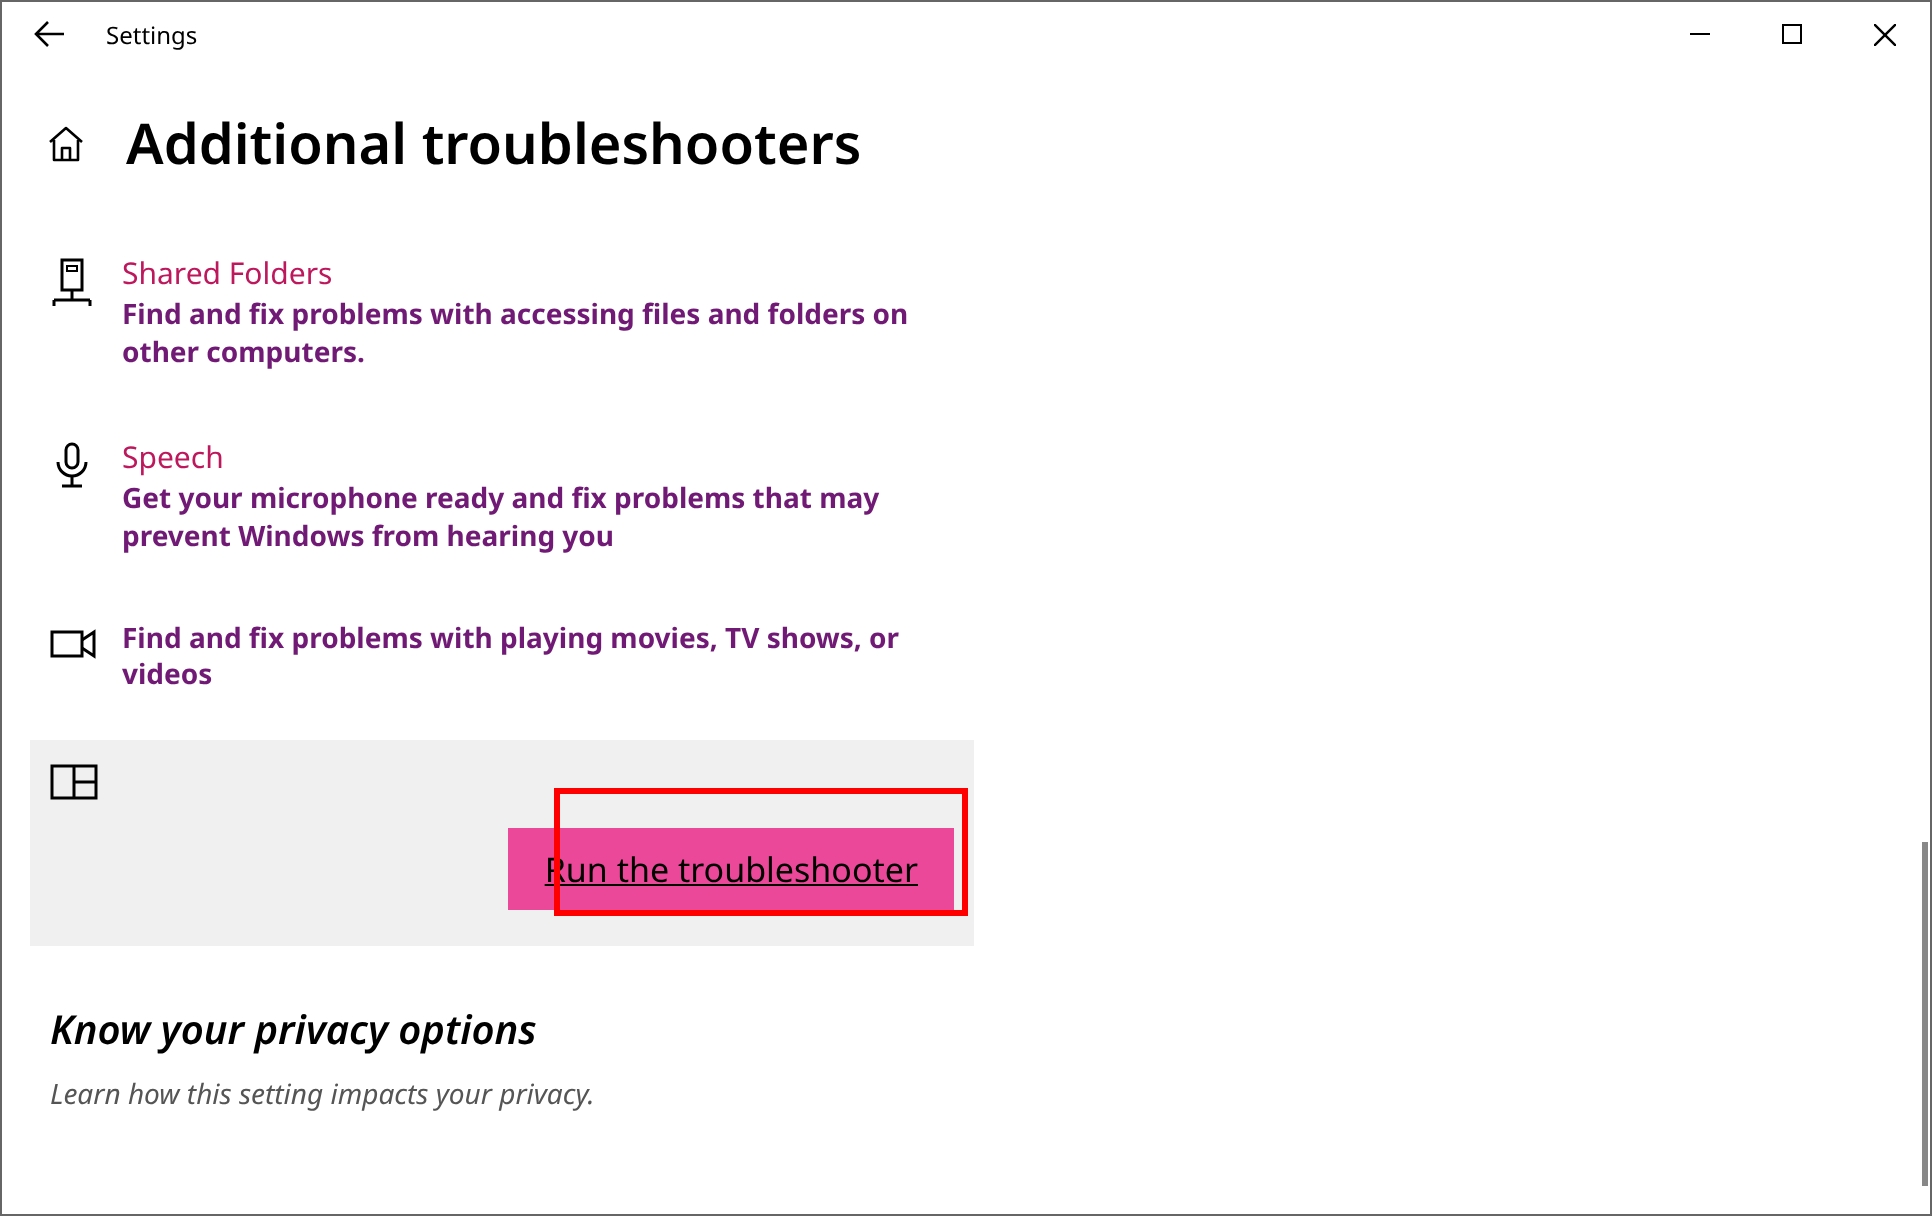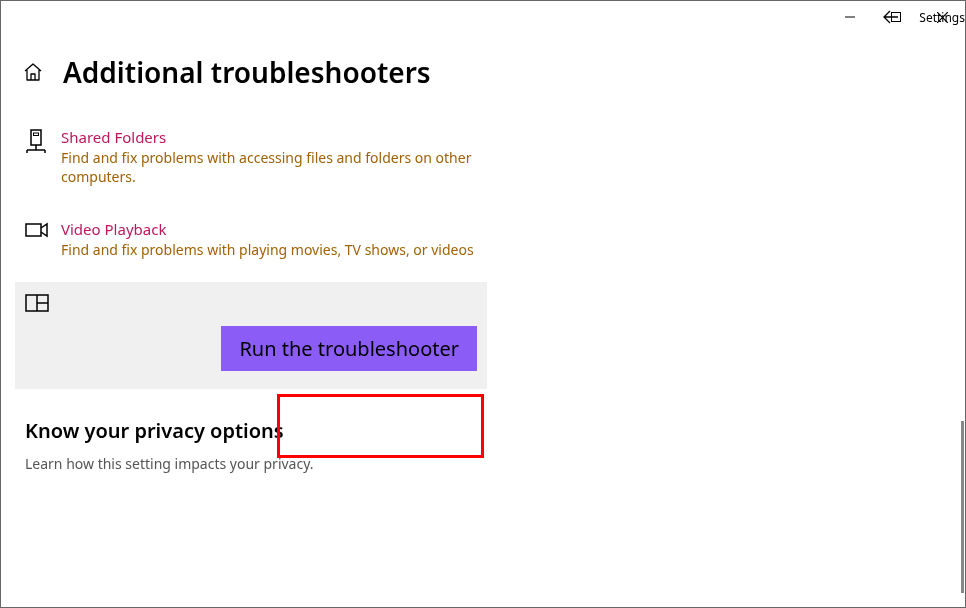--- a/index.html
+++ b/index.html
@@ -16,21 +16,20 @@
     height: 608px;
     border: 1px solid #666;
     position: relative;
     background: #fff;
   }
   .titlebar {
     height: 32px;
     display: flex;
     align-items: center;
     padding-left: 8px;
-    justify-content: flex-end;
   }
   .back-btn {
     width: 32px;
     height: 32px;
     display: flex;
     align-items: center;
     justify-content: center;
     cursor: pointer;
   }
   .titlebar-title {
@@ -93,50 +92,53 @@
   .ts-body {
     flex: 1;
   }
   .ts-title {
     font-size: 15px;
     color: #be185d;
     margin-bottom: 2px;
   }
   .ts-desc {
     font-size: 14px;
-    color: #a16207;
+    color: #701a75;
     line-height: 1.35;
+    font-weight: bold;
   }
   .ts-expanded {
     padding: 14px 10px 18px 10px;
     display: flex;
     justify-content: flex-end;
   }
   .ts-item + .ts-item { margin-top: 10px; }
   .run-btn {
-    background: #8b5cf6;
+    background: #ec4899;
     border: none;
-    font-size: 20px;
+    font-size: 17px;
     font-family: inherit;
     padding: 9px 18px;
     cursor: pointer;
     color: #000;
+    text-decoration: underline;
   }
   .highlight-box {
     position: absolute;
     border: 3px solid #ff0000;
     left: 276px;
     top: 393px;
     width: 207px;
     height: 64px;
     pointer-events: none;
   }
   .privacy {
     margin-left: 24px;
     margin-top: 28px;
+    font-style: italic;
   }
   .privacy-title {
     font-size: 20px;
     font-weight: 600;
     color: #000;
     margin-bottom: 10px;
   }
   .privacy-desc {
     font-size: 14px;
     color: #555;
@@ -206,30 +208,43 @@
             <line x1="2" y1="21" x2="2" y2="24" stroke="#000" stroke-width="1.5"></line>
             <line x1="20" y1="21" x2="20" y2="24" stroke="#000" stroke-width="1.5"></line>
           </svg>
         </div>
         <div class="ts-body">
           <div class="ts-title">Shared Folders</div>
           <div class="ts-desc">Find and fix problems with accessing files and folders on other computers.</div>
         </div>
       </div>
 
+      <div class="ts-item">
+        <div class="ts-icon">
+          <svg width="22" height="26" viewBox="0 0 22 26">
+            <rect x="8" y="1" width="6" height="12" rx="3" stroke="#000" stroke-width="1.5" fill="none"></rect>
+            <path d="M4 10 A7 7 0 0 0 18 10" stroke="#000" stroke-width="1.5" fill="none"></path>
+            <line x1="11" y1="17" x2="11" y2="22" stroke="#000" stroke-width="1.5"></line>
+            <line x1="6" y1="22" x2="16" y2="22" stroke="#000" stroke-width="1.5"></line>
+          </svg>
+        </div>
+        <div class="ts-body">
+          <div class="ts-title">Speech</div>
+          <div class="ts-desc">Get your microphone ready and fix problems that may prevent Windows from hearing you</div>
+        </div>
+      </div>
 
       <div class="ts-item">
         <div class="ts-icon">
           <svg width="24" height="18" viewBox="0 0 24 18">
             <rect x="1" y="3" width="15" height="12" stroke="#000" stroke-width="1.5" fill="none"></rect>
             <path d="M16 7 L22 3 L22 15 L16 11" stroke="#000" stroke-width="1.5" fill="none"></path>
           </svg>
         </div>
         <div class="ts-body">
-          <div class="ts-title">Video Playback</div>
           <div class="ts-desc">Find and fix problems with playing movies, TV shows, or videos</div>
         </div>
       </div>
 
       <div class="ts-item selected" style="margin-top:10px; padding-bottom:0;">
         <div class="ts-icon">
           <svg width="24" height="18" viewBox="0 0 24 18">
             <rect x="1" y="1" width="22" height="16" stroke="#000" stroke-width="1.5" fill="none"></rect>
             <line x1="12" y1="1" x2="12" y2="17" stroke="#000" stroke-width="1.5"></line>
             <line x1="12" y1="9" x2="23" y2="9" stroke="#000" stroke-width="1.5"></line>

